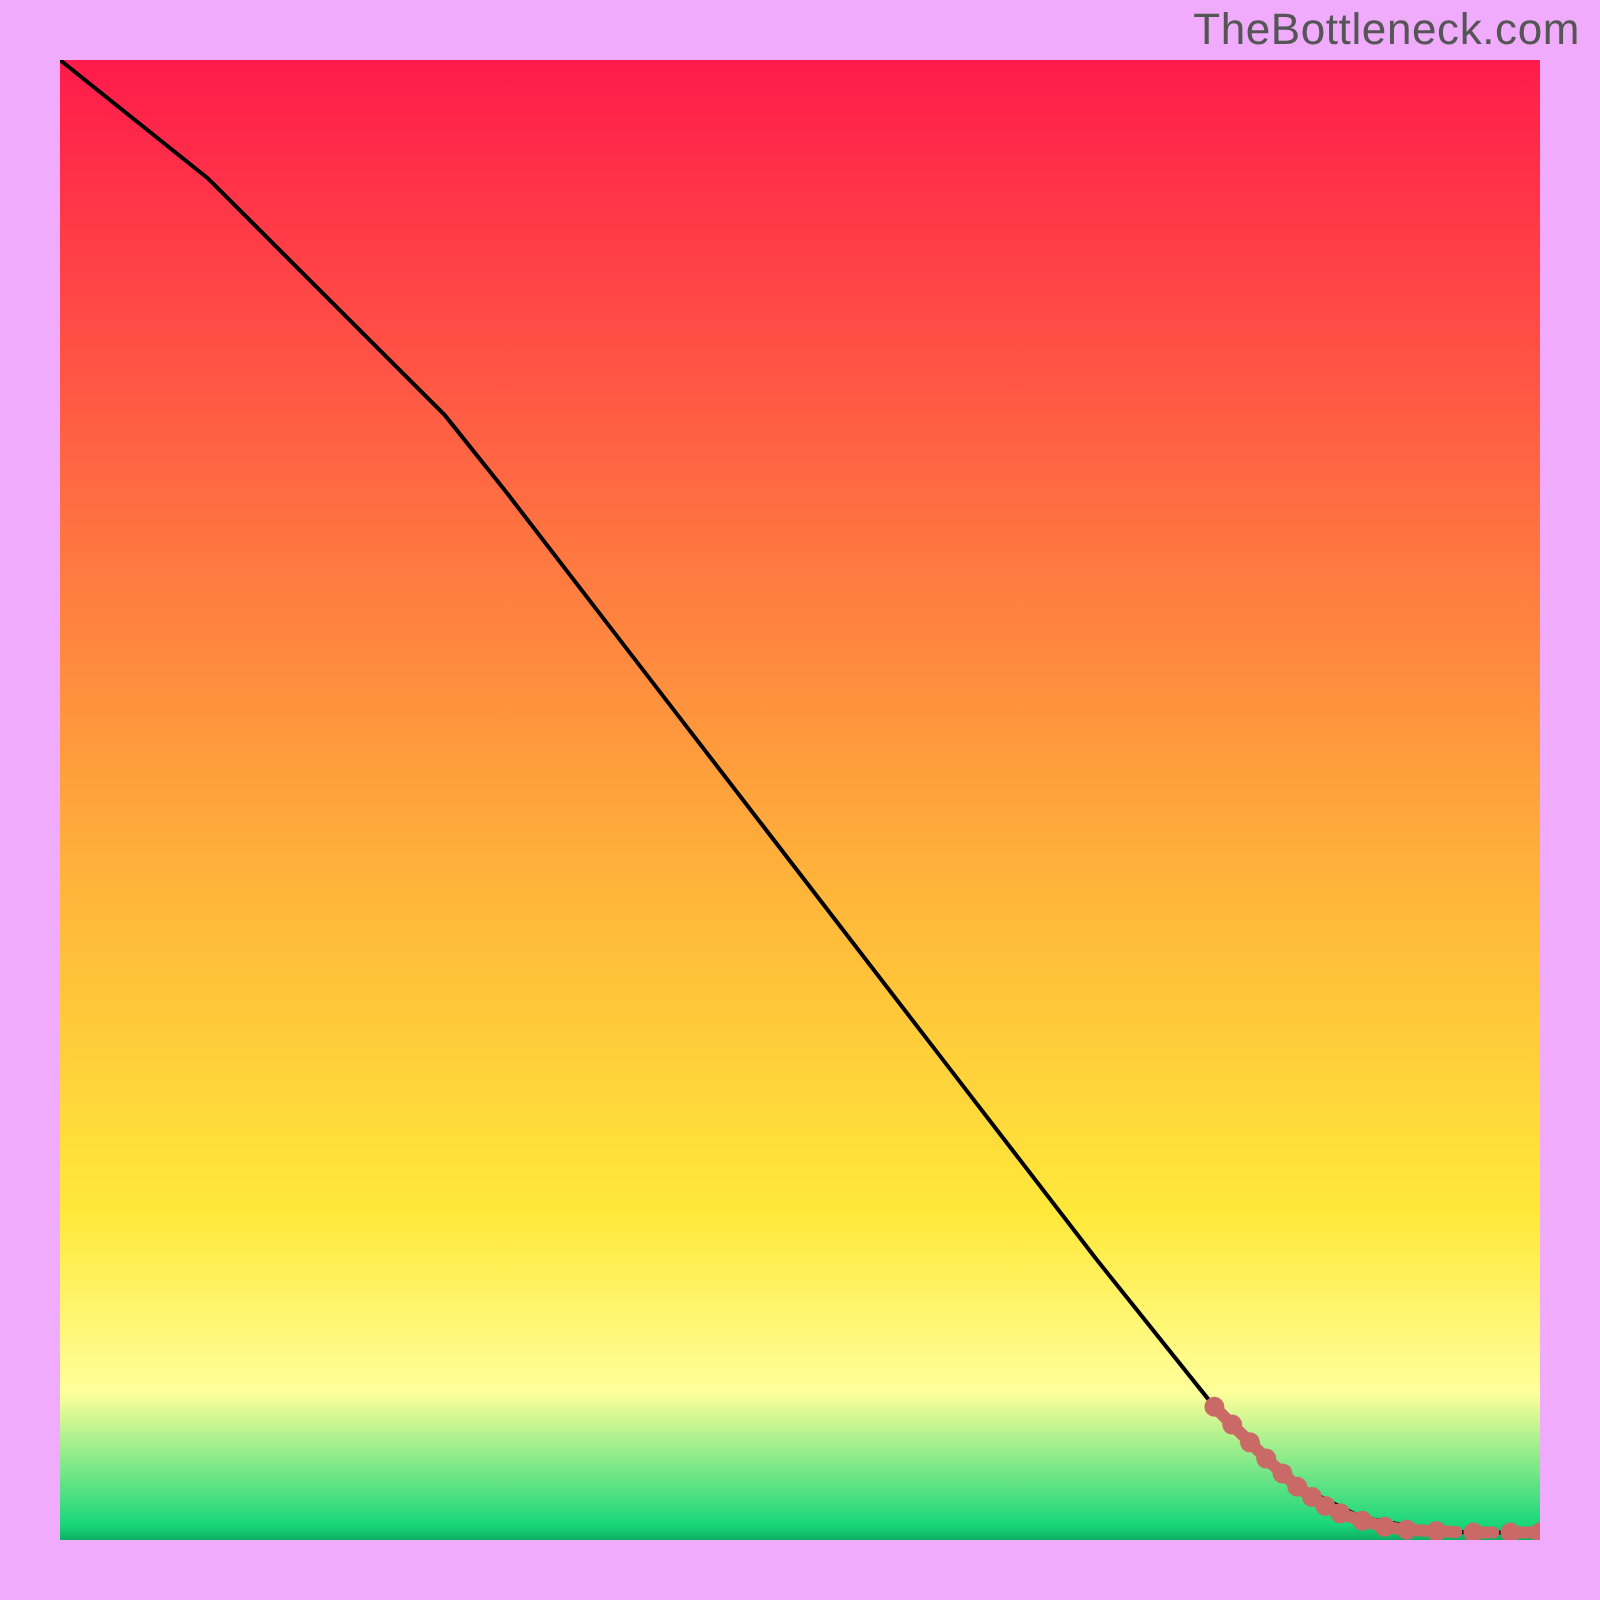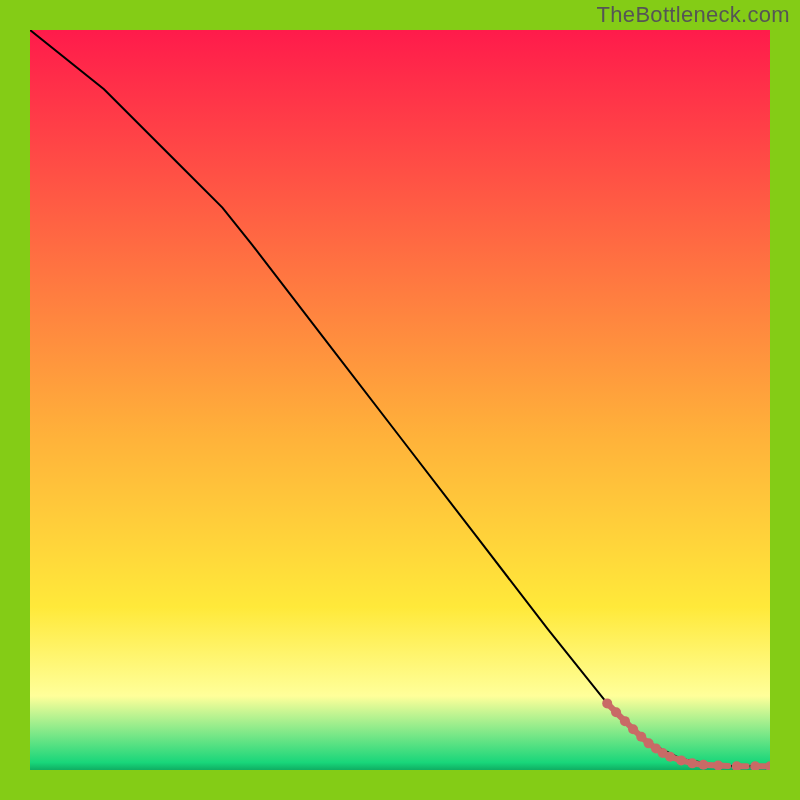--- a/index.html
+++ b/index.html
@@ -8,21 +8,21 @@
     width: 800px;
     height: 800px;
     background: #000;
     overflow: hidden;
     font-family: Arial, Helvetica, sans-serif;
   }
   .frame {
     position: relative;
     width: 800px;
     height: 800px;
-    background: #84cc16;
+    background: #f0abfc;
   }
   .watermark {
     position: absolute;
     top: 2px;
     right: 10px;
     color: #555;
     font-size: 22px;
     font-weight: 500;
     letter-spacing: 0.3px;
     user-select: none;

